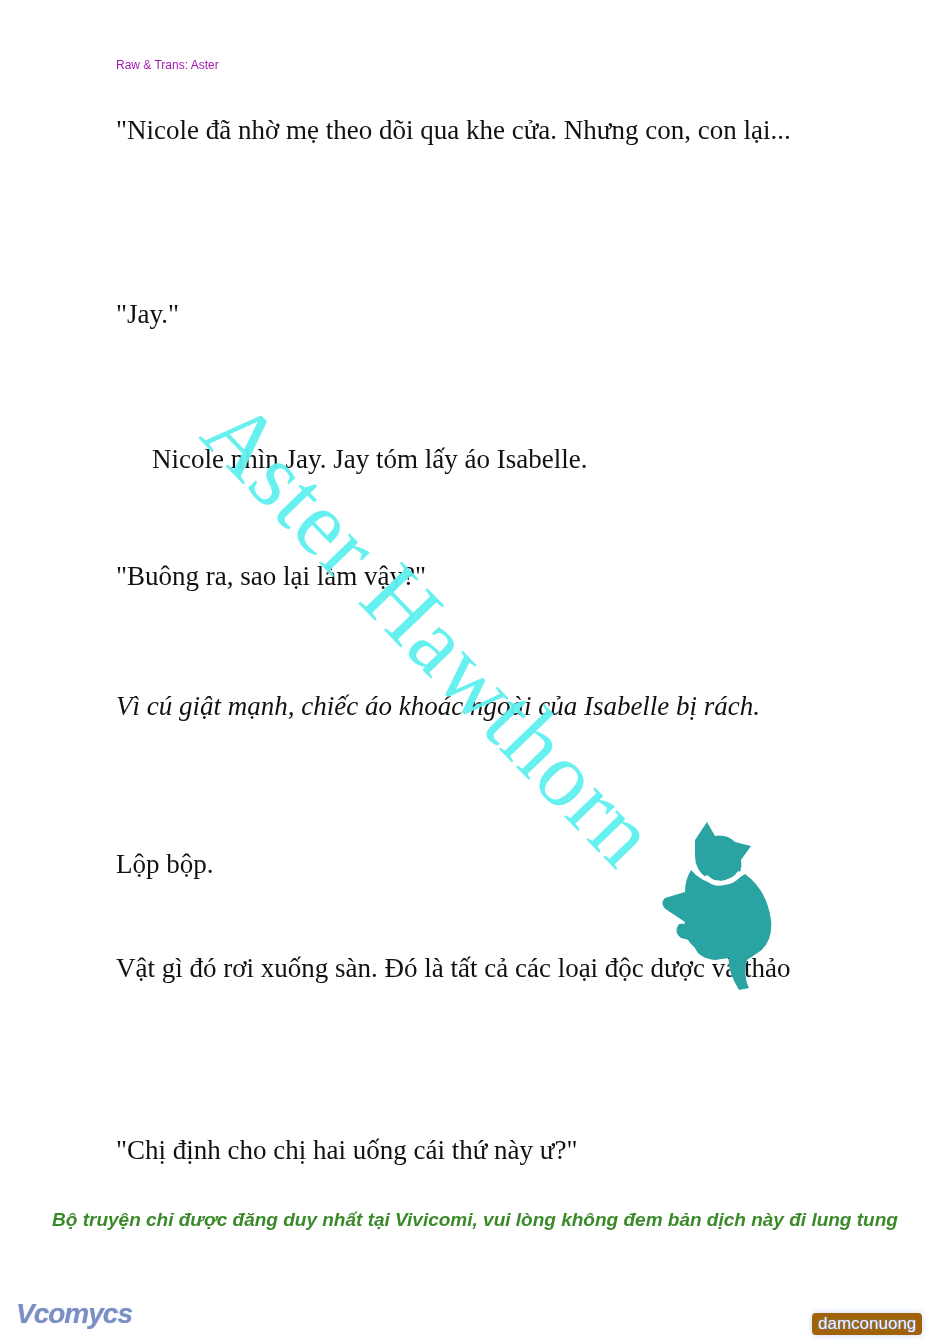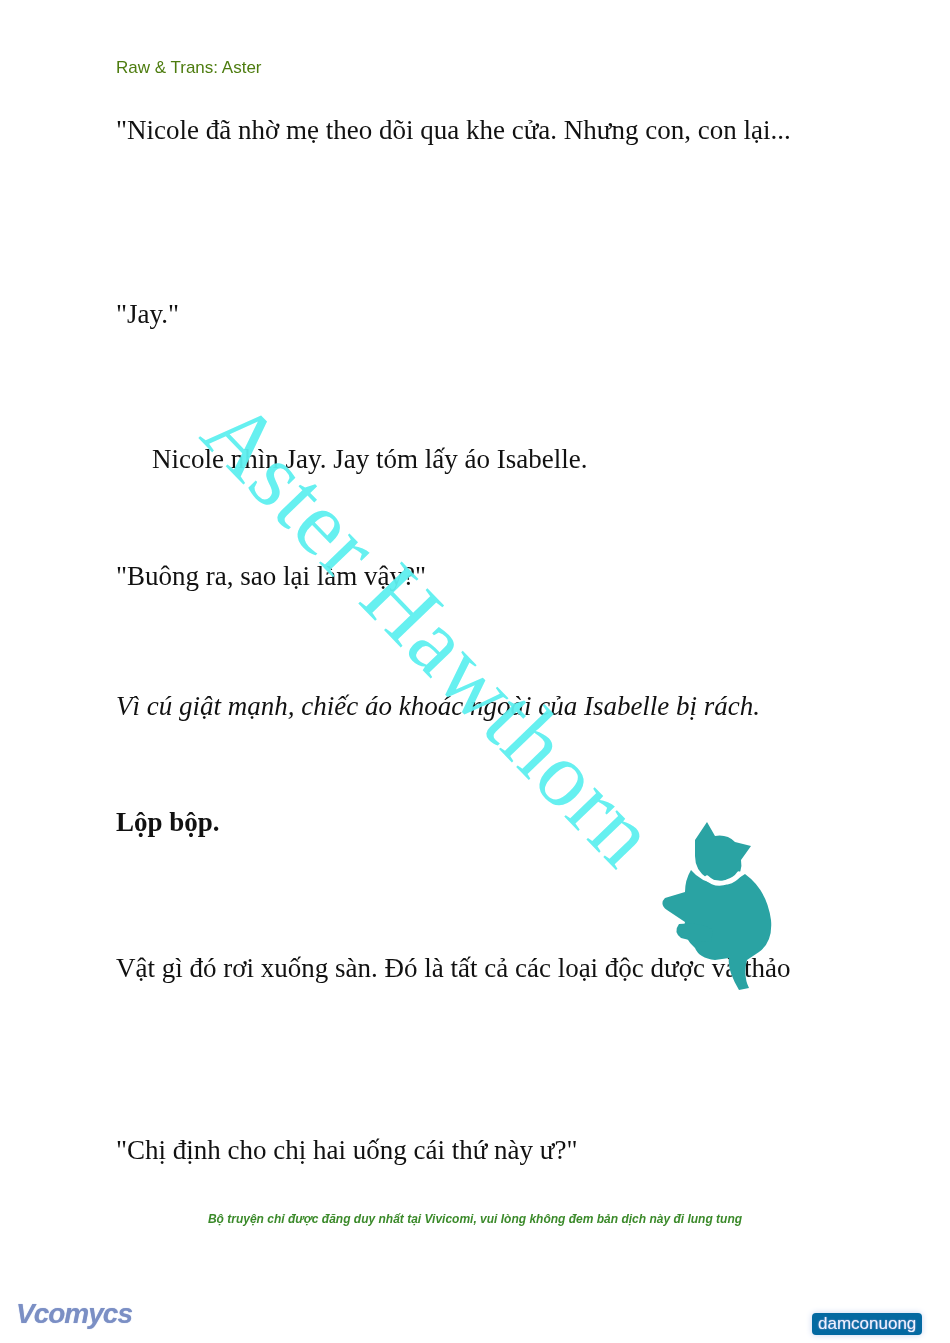--- a/index.html
+++ b/index.html
@@ -3,50 +3,50 @@
 <meta charset="utf-8">
 <style>
   html, body { margin: 0; padding: 0; }
   body {
     width: 950px; height: 1343px; background: #ffffff;
     position: relative; overflow: hidden;
     font-family: "Liberation Serif", serif; color: #111;
   }
   .header {
     position: absolute; left: 116px; top: 58px;
-    font-family: "Liberation Sans", sans-serif; font-size: 17px; color: #4d7c0f;
+    font-family: "Liberation Sans", sans-serif; font-size: 12px; color: #a21caf;
   }
   .para {
     position: absolute; left: 116px; font-size: 27px; line-height: 44px;
     color: #111; white-space: nowrap;
   }
   .watermark {
     position: absolute; left: 90px; top: 580px; width: 680px;
     font-family: "Liberation Serif", serif; font-size: 92px; color: #5ef0f0;
     transform: rotate(46deg); transform-origin: center center;
     white-space: nowrap; letter-spacing: 1px; z-index: 2; opacity: 0.95;
     text-align: center;
   }
   .cat { position: absolute; left: 655px; top: 810px; width: 125px; height: 180px; z-index: 3; }
   .footer-notes {
     position: absolute; left: 0; width: 950px; top: 1207px;
     font-family: "Liberation Sans", sans-serif; font-style: italic; font-weight: bold;
-    font-size: 12px; color: #3b8a2a; text-align: center; line-height: 25px;
+    font-size: 19px; color: #3b8a2a; text-align: center; line-height: 25px;
   }
   .logo {
     position: absolute; left: 16px; top: 1298px;
     font-family: "Liberation Sans", sans-serif; font-weight: bold; font-style: italic;
     font-size: 28px; color: #7b8fc4; letter-spacing: -1px;
     text-shadow: 0 0 1px #aab8e0;
     text-align: right;
   }
   .badge {
     position: absolute; left: 812px; top: 1313px;
     font-family: "Liberation Sans", sans-serif; font-size: 17px; color: #eef3ff;
-    background: #0369a1; padding: 1px 6px; border-radius: 4px;
+    background: #a16207; padding: 1px 6px; border-radius: 4px;
     text-shadow: 0 0 2px #7b93c9, 0 0 1px #7b93c9;
     box-shadow: 0 0 6px #c7d4f0;
   }
 </style>
 </head>
 <body>
 
 <div class="header">Raw &amp; Trans: Aster</div>
 
 <div class="para" style="top:108px;">
@@ -57,21 +57,21 @@
 </div>
 <div class="para" style="top:437px;margin-left:36px;">
   <div>Nicole nhìn Jay. Jay tóm lấy áo Isabelle.</div>
 </div>
 <div class="para" style="top:554px;">
   <div>"Buông ra, sao lại làm vậy?"</div>
 </div>
 <div class="para" style="top:684px;font-style:italic;">
   <div>Vì cú giật mạnh, chiếc áo khoác ngoài của Isabelle bị rách.</div>
 </div>
-<div class="para" style="top:800px;font-weight:bold;">
+<div class="para" style="top:842px;">
   <div>Lộp bộp.</div>
 </div>
 <div class="para" style="top:946px;">
   <div>Vật gì đó rơi xuống sàn. Đó là tất cả các loại độc dược và thảo</div>
 </div>
 <div class="para" style="top:1128px;">
   <div>"Chị định cho chị hai uống cái thứ này ư?"</div>
 </div>
 
 <div class="watermark">Aster Hawthorn</div>

